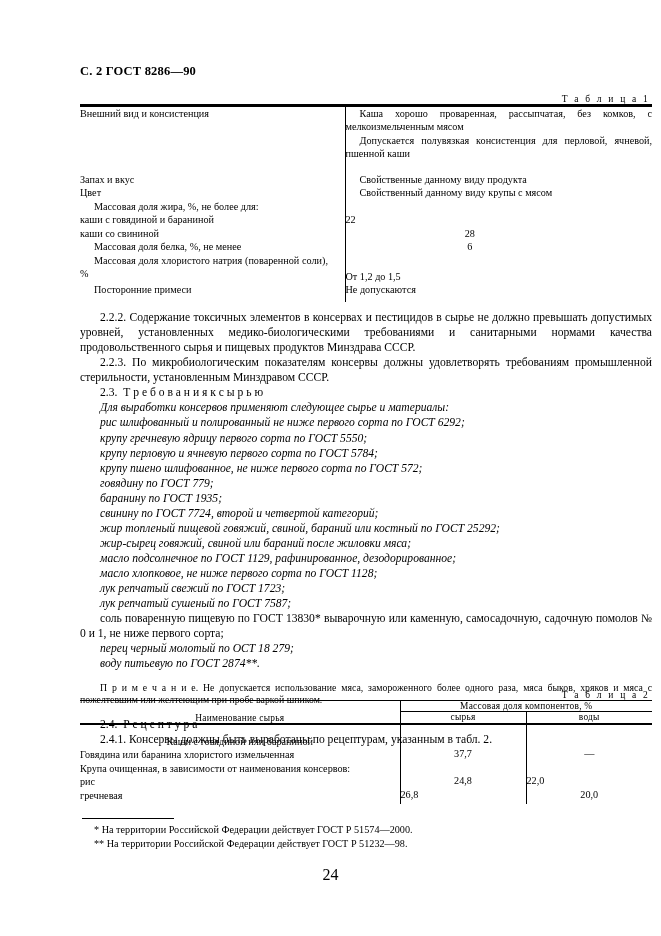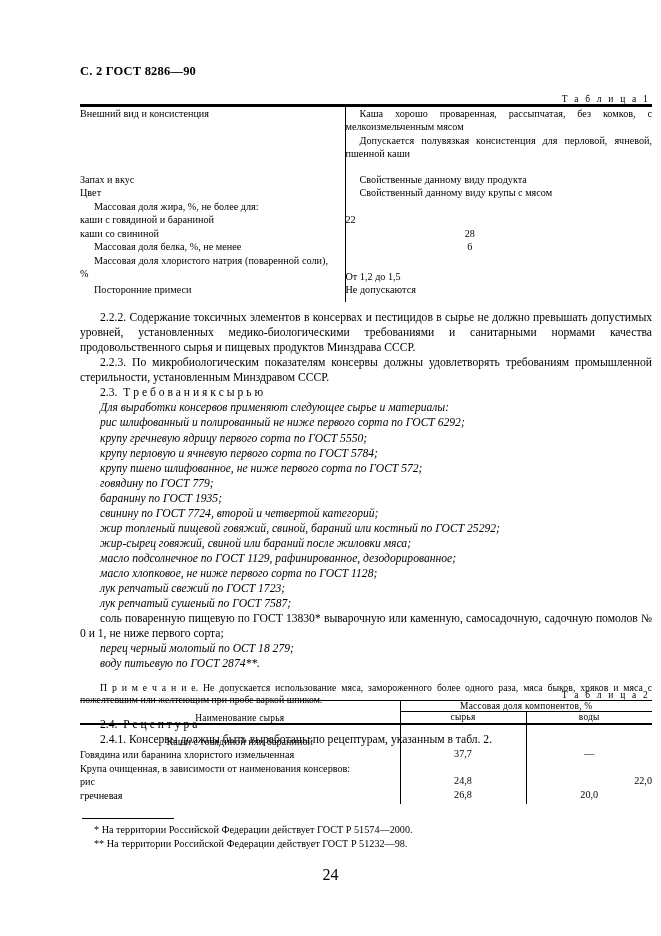--- a/index.html
+++ b/index.html
@@ -345,26 +345,26 @@
 
         <tr>
           <td class="cell-l" style="padding-top:0;">Крупа очищенная, в зависимости от наименования консервов:</td>
           <td class="vline" style="text-align:center; padding-top:0;"></td>
           <td class="vline" style="text-align:center; padding-top:0;"></td>
         </tr>
 
         <tr>
           <td class="cell-l" style="padding-top:0;">рис</td>
           <td class="vline" style="text-align:center; padding-top:0;">24,8</td>
-          <td class="vline" style="text-align:right; padding-top:0;">22,0</td>
+          <td class="vline" style="text-align:left; padding-top:0;">22,0</td>
         </tr>
 
         <tr>
           <td class="cell-l" style="padding-top:0; padding-bottom:2px;">гречневая</td>
-          <td class="vline" style="text-align:center; padding-top:0; padding-bottom:2px;">26,8</td>
+          <td class="vline" style="padding-top:0; padding-bottom:2px;">26,8</td>
           <td class="vline" style="text-align:center; padding-top:0; padding-bottom:2px;">20,0</td>
         </tr>
       </tbody>
     </table>
   </div>
 
   <div class="content" style="top:818px;">
     <div class="footnote-rule"></div>
     <p class="footnote">* На территории Российской Федерации действует ГОСТ Р 51574—2000.</p>
     <p class="footnote">** На территории Российской Федерации действует ГОСТ Р 51232—98.</p>

